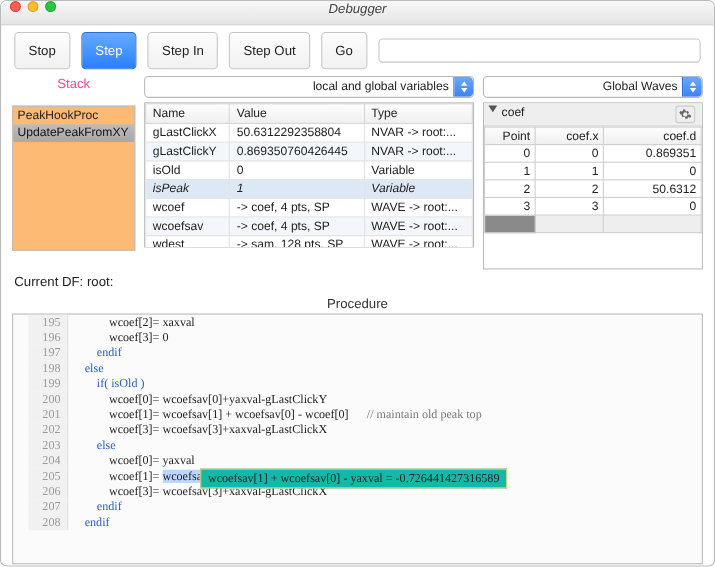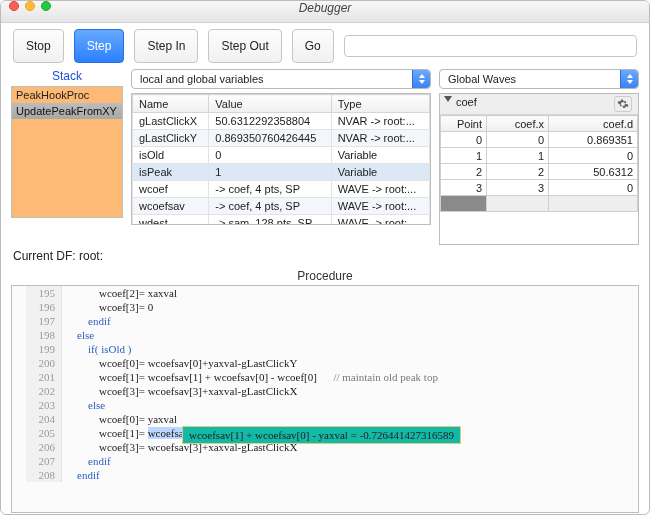--- a/index.html
+++ b/index.html
@@ -69,22 +69,22 @@
   
   .upper {
     display: flex;
     gap: 8px;
     padding: 0 10px;
   }
   .stack-col { width: 112px; display: flex; flex-direction: column; }
   .vars-col  { flex: 1 1 auto; display: flex; flex-direction: column; }
   .waves-col { width: 200px; display: flex; flex-direction: column; }
   .panel-label {
-    text-align: center; font-size: 12px; color: #1d4ed8;
-    margin-bottom: 3px;
+    text-align: center; font-size: 12px; color: #ec4899;
+    margin-bottom: 13px;
   }
   .listbox {
     height: 132px;
     border: 1px solid #bdbdbd;
     background: #fdba74;
     overflow: auto;
   }
   .listbox .row {
     padding: 2px 4px;
     font-size: 11px;
@@ -101,20 +101,21 @@
   .mac-select {
     flex: 1 1 auto;
     height: 20px;
     border: 1px solid #b8b8b8;
     border-radius: 4px;
     background: #fff;
     position: relative;
     padding: 0 22px 0 8px;
     display: flex; align-items: center;
     font-size: 11px;
+    justify-content: flex-end;
   }
   .mac-select .stepper {
     position: absolute; right: 0; top: 0; bottom: 0;
     width: 18px;
     background: linear-gradient(#6aa9ff, #3b82f6);
     border-left: 1px solid #2e6fd6;
     border-radius: 0 4px 4px 0;
     display: flex; flex-direction: column;
     align-items: center; justify-content: center;
   }
@@ -145,21 +146,21 @@
     padding: 2px 6px;
     height: 16px;
   }
   .vars-wrap {
     height: 132px;
     border: 1px solid #bdbdbd;
     overflow: auto;
     background: #fff;
   }
   table.grid tbody tr:nth-child(even) td { background: #f3f6fa; }
-  table.grid tr.hlrow td { background: #dde8f7 !important; }
+  table.grid tr.hlrow td { background: #dde8f7 !important; font-style: italic; }
   
   .waves-wrap {
     border: 1px solid #bdbdbd;
     height: 152px;
     background: #fff;
     display: flex; flex-direction: column;
   }
   .waves-head {
     background: #eee;
     border-bottom: 1px solid #d4d4d4;

